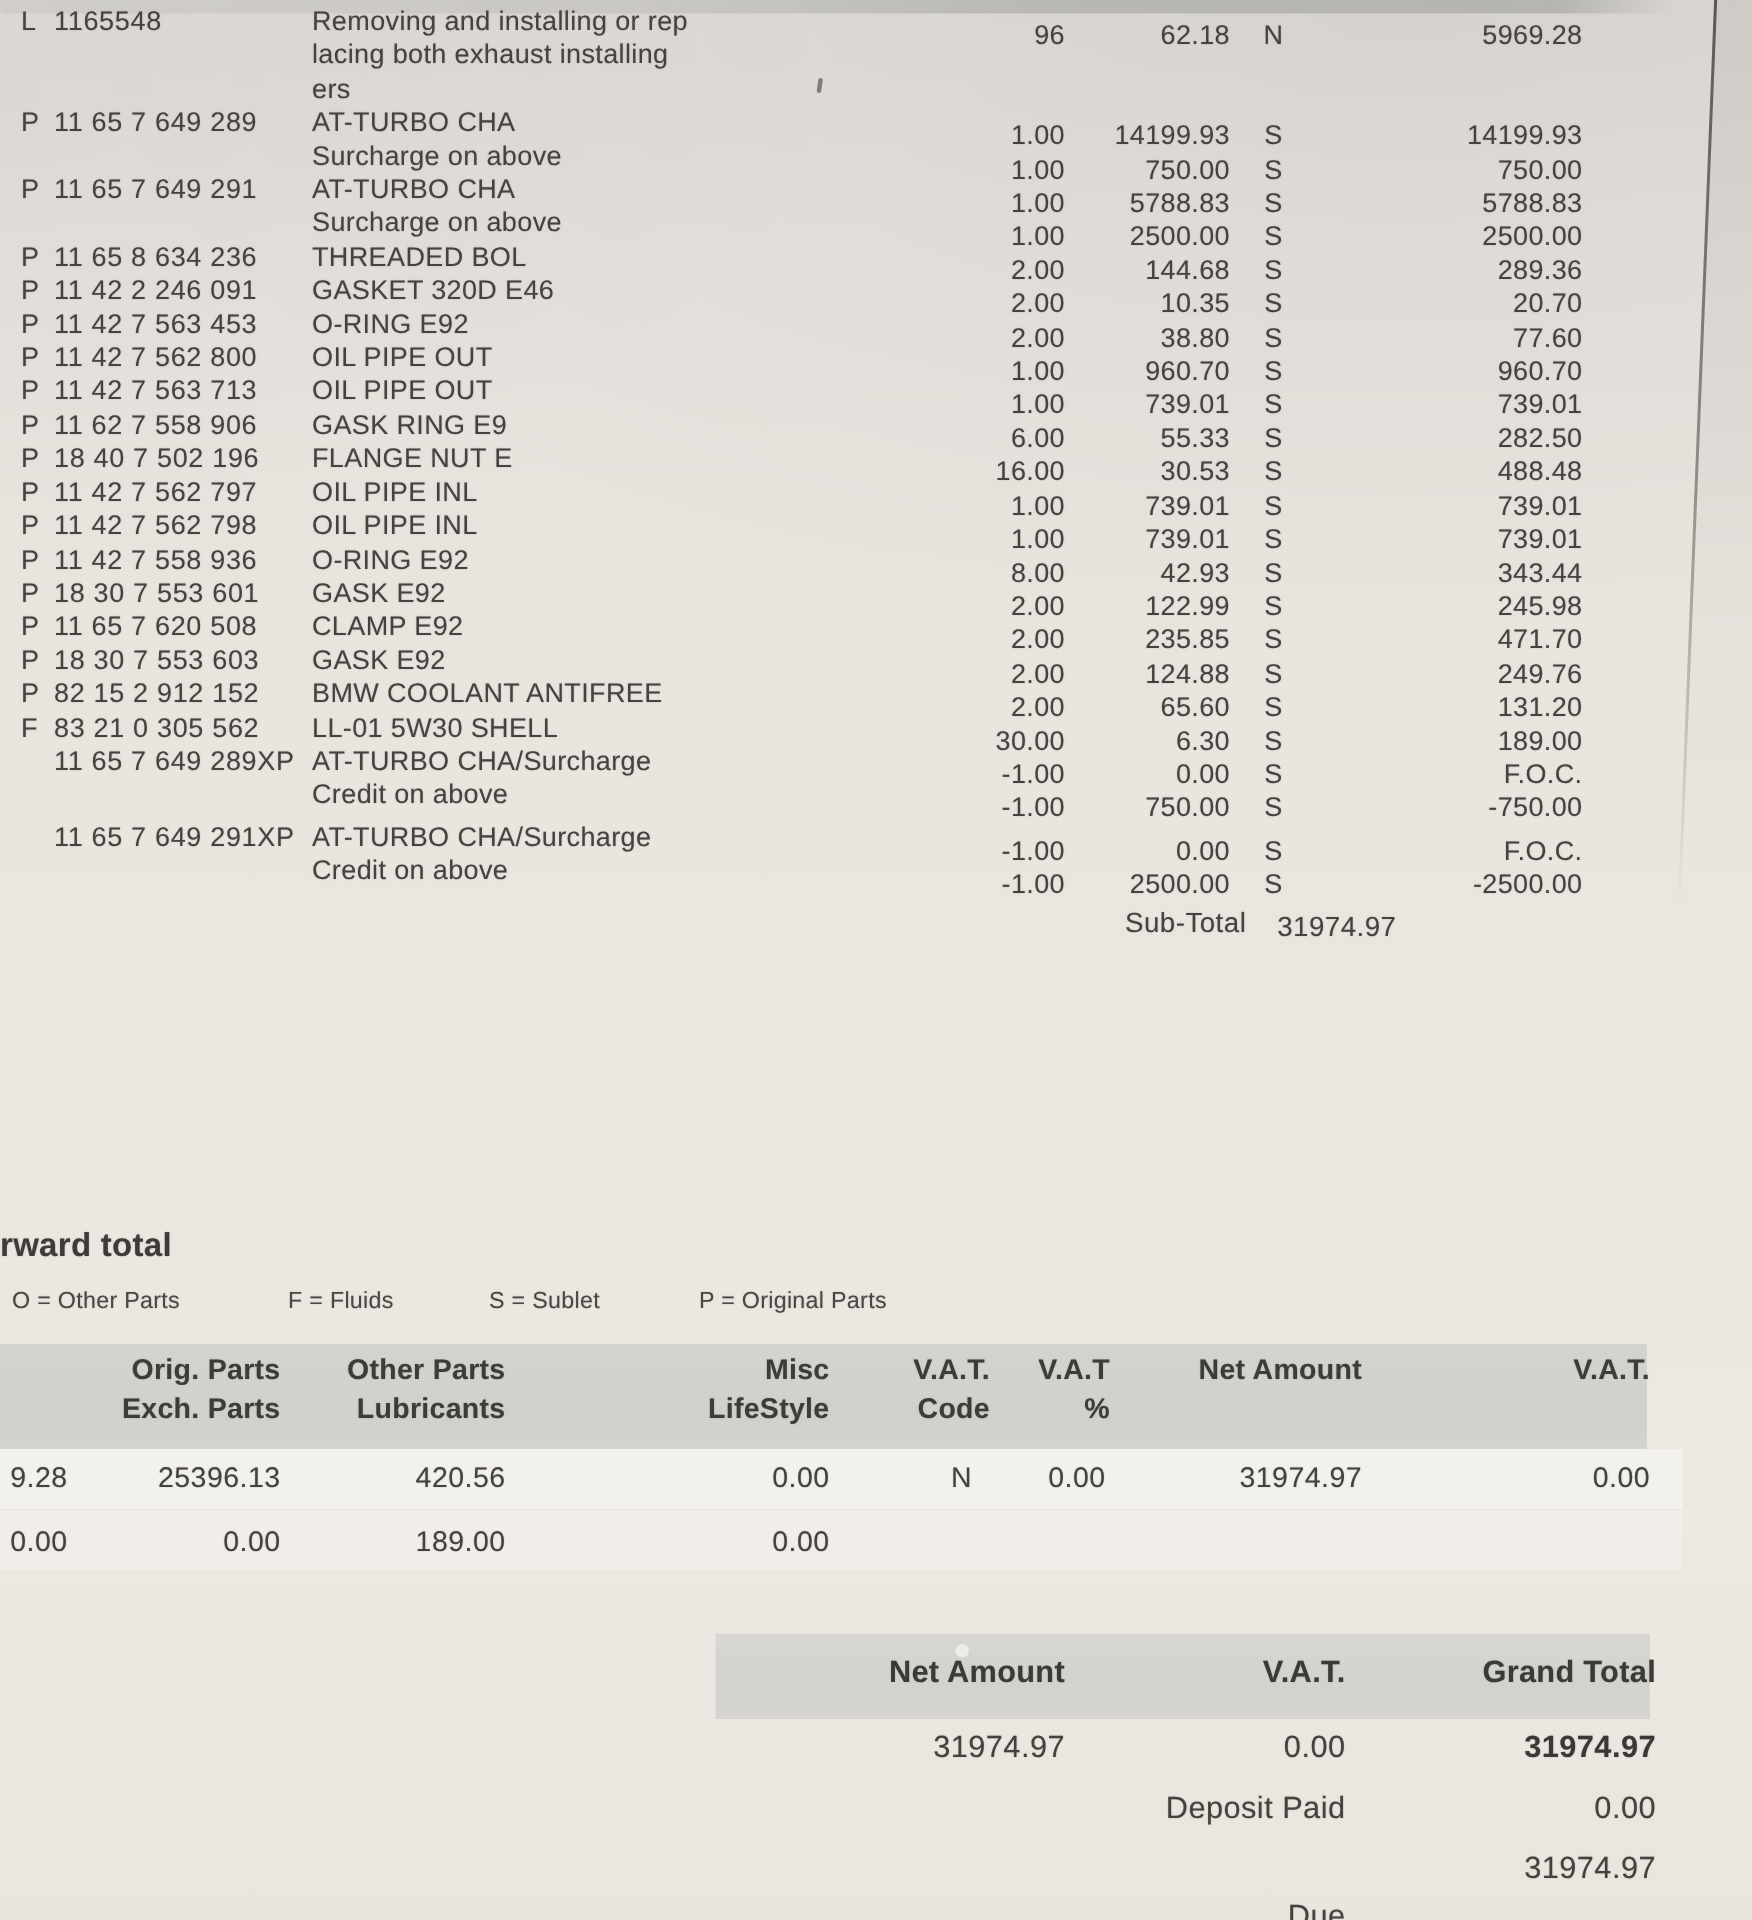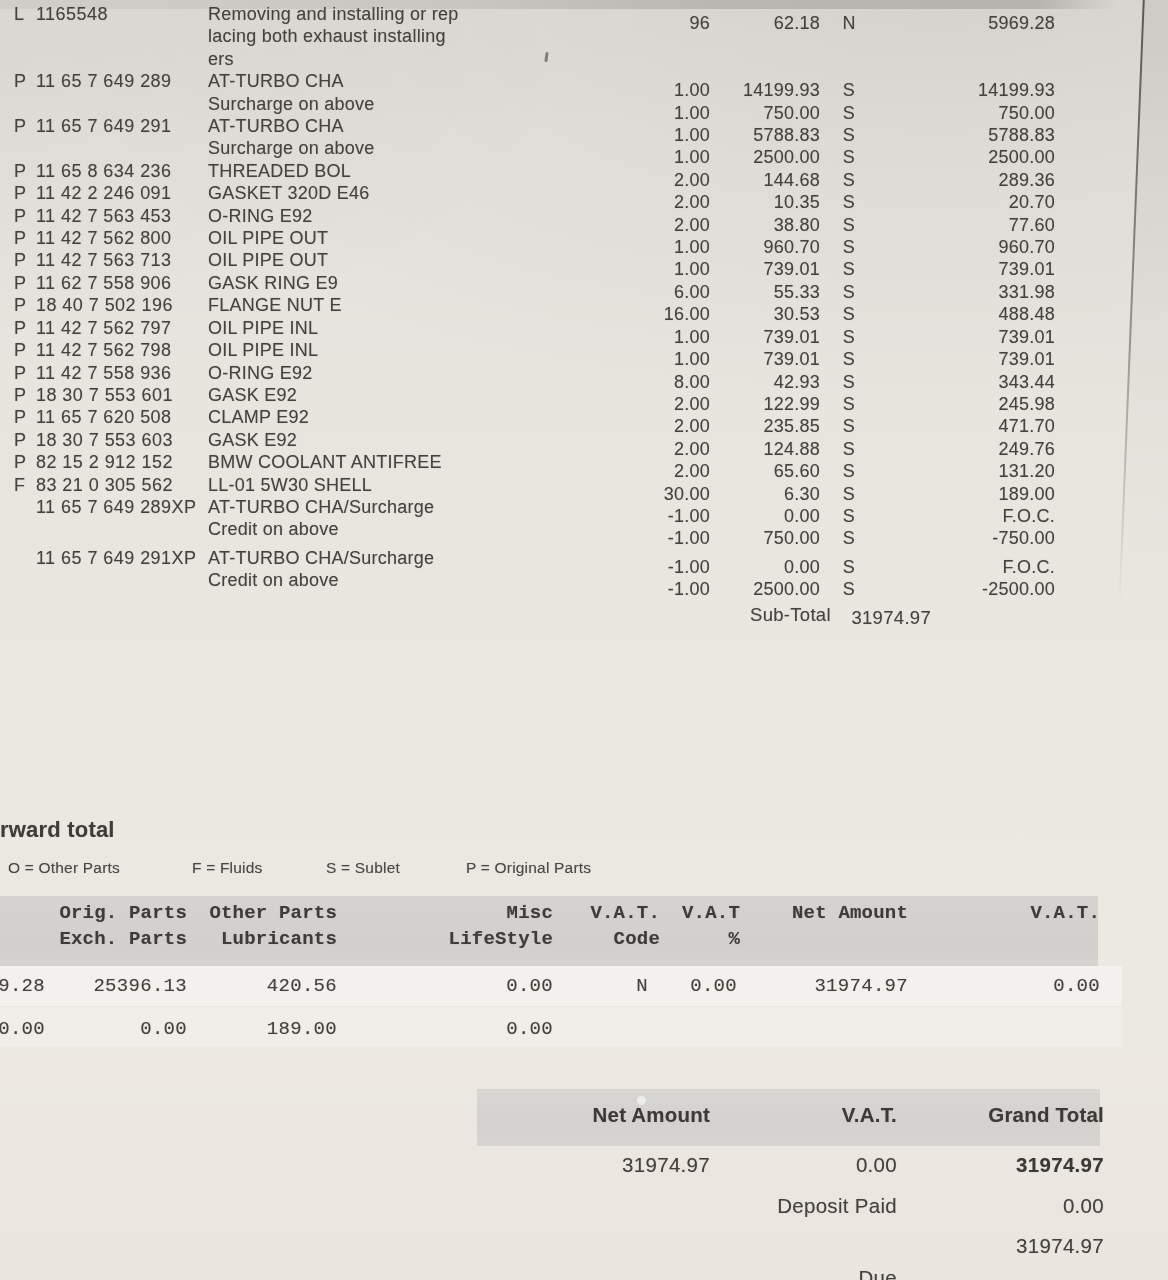--- a/index.html
+++ b/index.html
@@ -46,21 +46,21 @@
   .carried{position:absolute;left:0;top:817px;font-size:22px;font-weight:bold;color:#3e3c39;letter-spacing:.2px;}
   .legend{position:absolute;left:0;top:859px;width:700px;height:24px;}
   .legend span{position:absolute;font-size:15.5px;color:#4a4844;letter-spacing:.2px;white-space:nowrap;}
   .lg0{left:8px;} .lg1{left:192px;} .lg2{left:326px;} .lg3{left:466px;}
 
   
   .vat-band{position:absolute;left:0;top:896px;width:1098px;height:70px;
     background:linear-gradient(180deg,#d4d3cf,#d1d0cc 70%,#d4d3cf);}
   .strip1{position:absolute;left:0;top:966px;width:1122px;height:40px;background:rgba(255,255,255,.40);}
   .strip2{position:absolute;left:0;top:1007px;width:1122px;height:40px;background:rgba(255,255,255,.26);}
-  .vat-headers,.vat-row{position:absolute;left:0;width:1168px;font-family:Liberation Mono, monospace;}
+  .vat-headers,.vat-row{position:absolute;left:0;width:1168px;}
   .vat-headers{top:901px;height:60px;}
   .vat-row1{top:975px;height:24px;}
   .vat-row2{top:1018px;height:24px;}
   .vh{position:absolute;width:190px;text-align:right;font-size:19px;font-weight:bold;color:#3e3c39;line-height:25.5px;letter-spacing:.2px;white-space:nowrap;}
   .vv{position:absolute;width:190px;text-align:right;font-size:19px;color:#44423e;letter-spacing:.3px;white-space:nowrap;}
 
   
   .t-band{position:absolute;left:477px;top:1089px;width:623px;height:57px;
     background:linear-gradient(180deg,#d7d6d2,#d3d2ce 60%,#d6d5d1);}
   .t-speck{position:absolute;left:637px;top:1096px;width:9px;height:9px;border-radius:50%;background:rgba(255,255,255,.55);}
@@ -196,21 +196,21 @@
   </div>
         <div class="li-row">
     <span class="c lt">P</span>
     <span class="c pn">11 62 7 558 906</span>
     <span class="c ds">
             <div>GASK RING E9</div>
           </span>
     <span class="c qt num">6.00</span>
     <span class="c pr num">55.33</span>
     <span class="c cd num">S</span>
-    <span class="c tt num">331.98</span>
+    <span class="c tt num">282.50</span>
   </div>
         <div class="li-row">
     <span class="c lt">P</span>
     <span class="c pn">18 40 7 502 196</span>
     <span class="c ds">
             <div>FLANGE NUT E</div>
           </span>
     <span class="c qt num">16.00</span>
     <span class="c pr num">30.53</span>
     <span class="c cd num">S</span>

